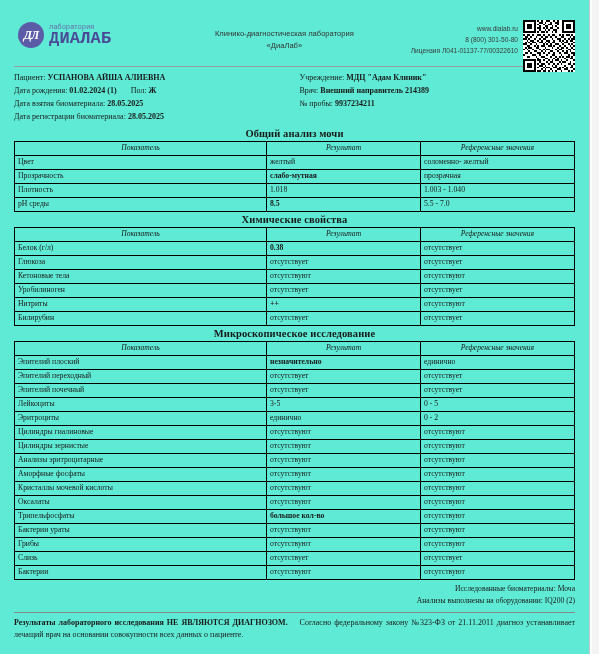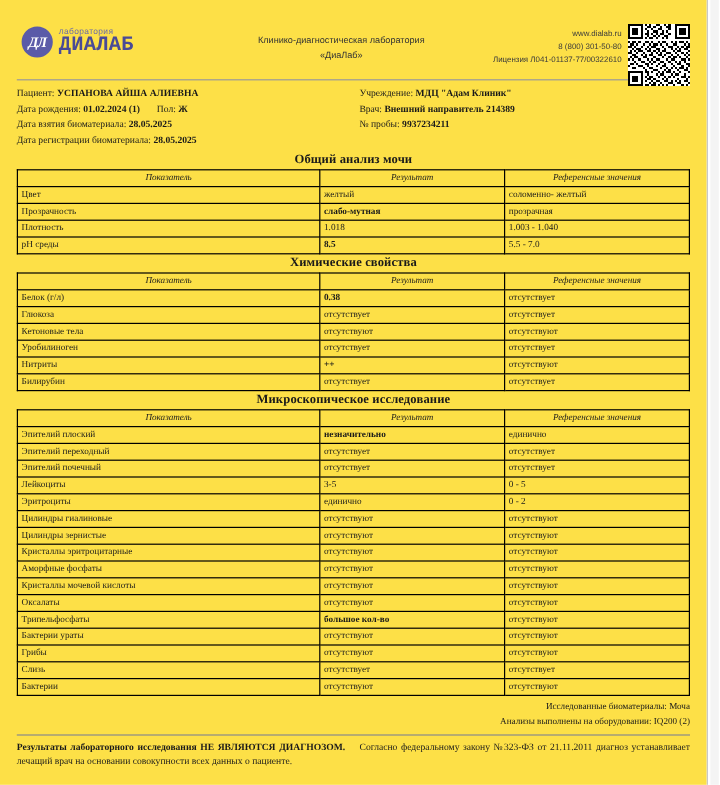--- a/index.html
+++ b/index.html
@@ -13,21 +13,21 @@
     font-family: "Liberation Serif", "DejaVu Serif", serif;
     color: #1a1a1a;
     position: relative;
     overflow: hidden;
   }
   .page {
     position: absolute;
     left: 0; top: 0;
     width: 589px;
     height: 654px;
-    background: #fde047;
+    background: #5eead4;
     box-sizing: border-box;
     padding: 0;
   }
   
   .scroll-strip {
     position: absolute;
     right: 0; top: 0;
     width: 11px;
     height: 654px;
     background: #ffffff;
@@ -635,21 +635,21 @@
             <td class="name">Цилиндры гиалиновые</td>
             <td class="res">отсутствуют</td>
             <td class="ref">отсутствуют</td>
           </tr>
           <tr>
             <td class="name">Цилиндры зернистые</td>
             <td class="res">отсутствуют</td>
             <td class="ref">отсутствуют</td>
           </tr>
           <tr>
-            <td class="name">Кристаллы эритроцитарные</td>
+            <td class="name">Анализы эритроцитарные</td>
             <td class="res">отсутствуют</td>
             <td class="ref">отсутствуют</td>
           </tr>
           <tr>
             <td class="name">Аморфные фосфаты</td>
             <td class="res">отсутствуют</td>
             <td class="ref">отсутствуют</td>
           </tr>
           <tr>
             <td class="name">Кристаллы мочевой кислоты</td>

